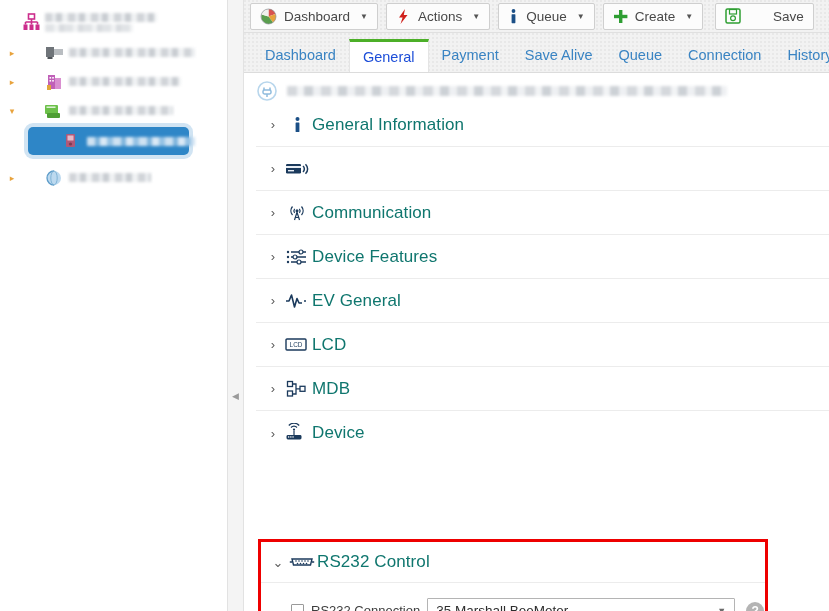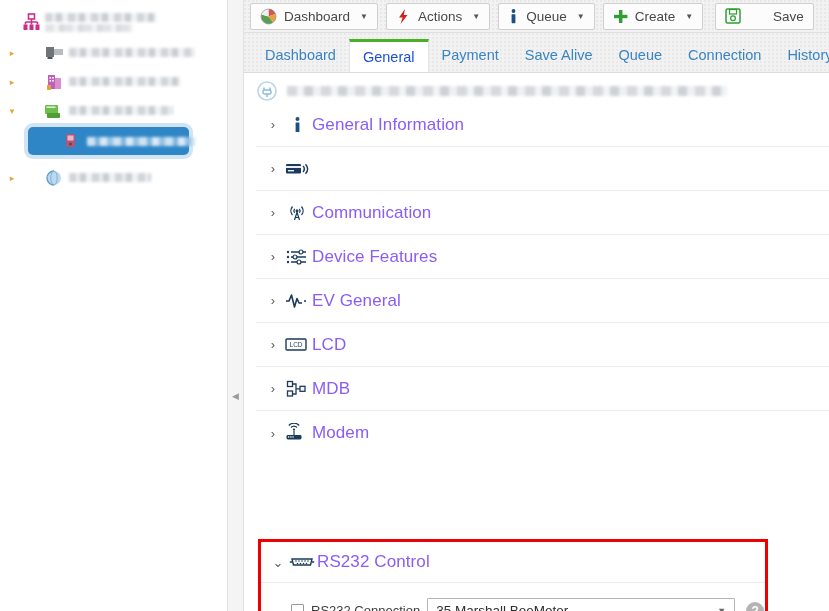--- a/index.html
+++ b/index.html
@@ -116,21 +116,21 @@
   .srow {
     display: flex; align-items: center; height: 44px; padding-left: 8px;
     border-bottom: 1px solid #ececec;
   }
   .srow.nobord { border-bottom: none; }
   .chev {
     width: 18px; min-width: 18px; color: #5a5a5a; font-size: 13px;
     display: flex; align-items: center; justify-content: center;
   }
   .sico { width: 30px; min-width: 30px; display: flex; align-items: center; justify-content: center; }
-  .stitle { font-size: 17px; color: #8b5cf6; font-weight: 400; letter-spacing: .1px; }
+  .stitle { font-size: 17px; color: #0f766e; font-weight: 400; letter-spacing: .1px; }
 
   
   #rs232box {
     position: absolute; left: 14px; top: 466px; width: 510px; height: 102px;
     border: 3px solid #ee0000; background: #fff;
   }
   #rs232head {
     display: flex; align-items: center; height: 41px; padding-left: 8px;
     border-bottom: 1px solid #ececec;
   }
@@ -439,21 +439,21 @@
             <path d="M6 4.5 A4 4 0 0 1 12 4.5" fill="none" stroke="#1b3a5c" stroke-width="1.2"></path>
             <path d="M3.8 2.5 A7 7 0 0 1 14.2 2.5" fill="none" stroke="#1b3a5c" stroke-width="1.2"></path>
             <circle cx="9" cy="6.5" r="1.1" fill="#1b3a5c"></circle>
             <path d="M9 7.6 V12" stroke="#1b3a5c" stroke-width="1.2"></path>
             <rect x="1.5" y="12" width="15" height="4.5" rx="1.4" fill="#1b3a5c"></rect>
             <rect x="3" y="13.3" width="1.3" height="1.3" fill="#fff"></rect>
             <rect x="5.2" y="13.3" width="1.3" height="1.3" fill="#fff"></rect>
             <rect x="7.4" y="13.3" width="1.3" height="1.3" fill="#fff"></rect>
           </svg>
         </span>
-        <span class="stitle">Modem</span>
+        <span class="stitle">Device</span>
       </div>
 
       <div id="rs232box">
         <div id="rs232head">
           <span class="chev">⌄</span>
           <span class="sico">
             <svg width="26" height="14" viewBox="0 0 26 14">
               <path d="M3 4 H23 L21.5 10 H4.5 Z" fill="none" stroke="#1b3a5c" stroke-width="1.4"></path>
               <path d="M0.8 7 H3 M23 7 H25.2" stroke="#1b3a5c" stroke-width="1.4"></path>
               <circle cx="7" cy="6" r=".8" fill="#1b3a5c"></circle>

